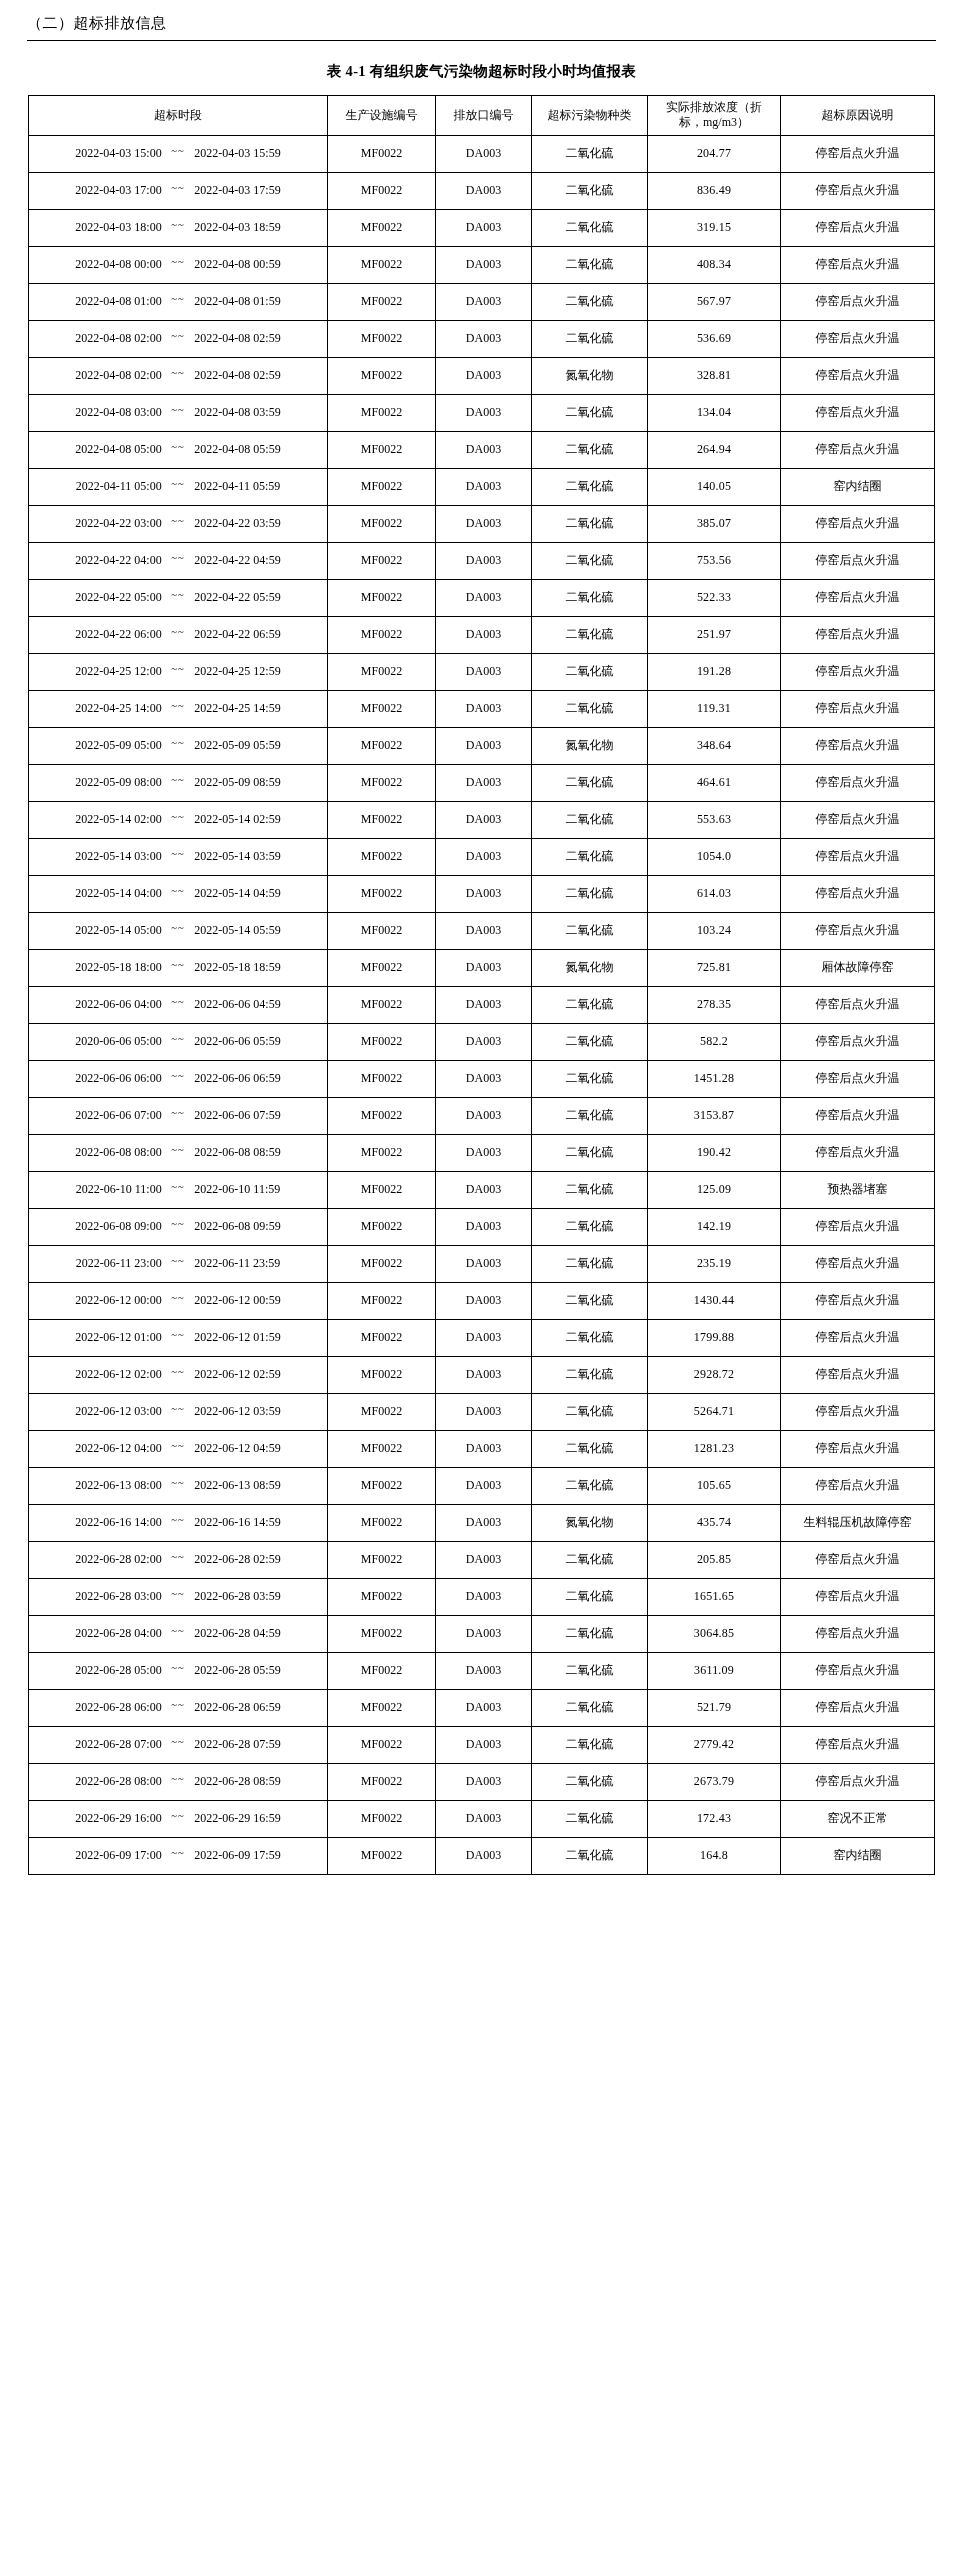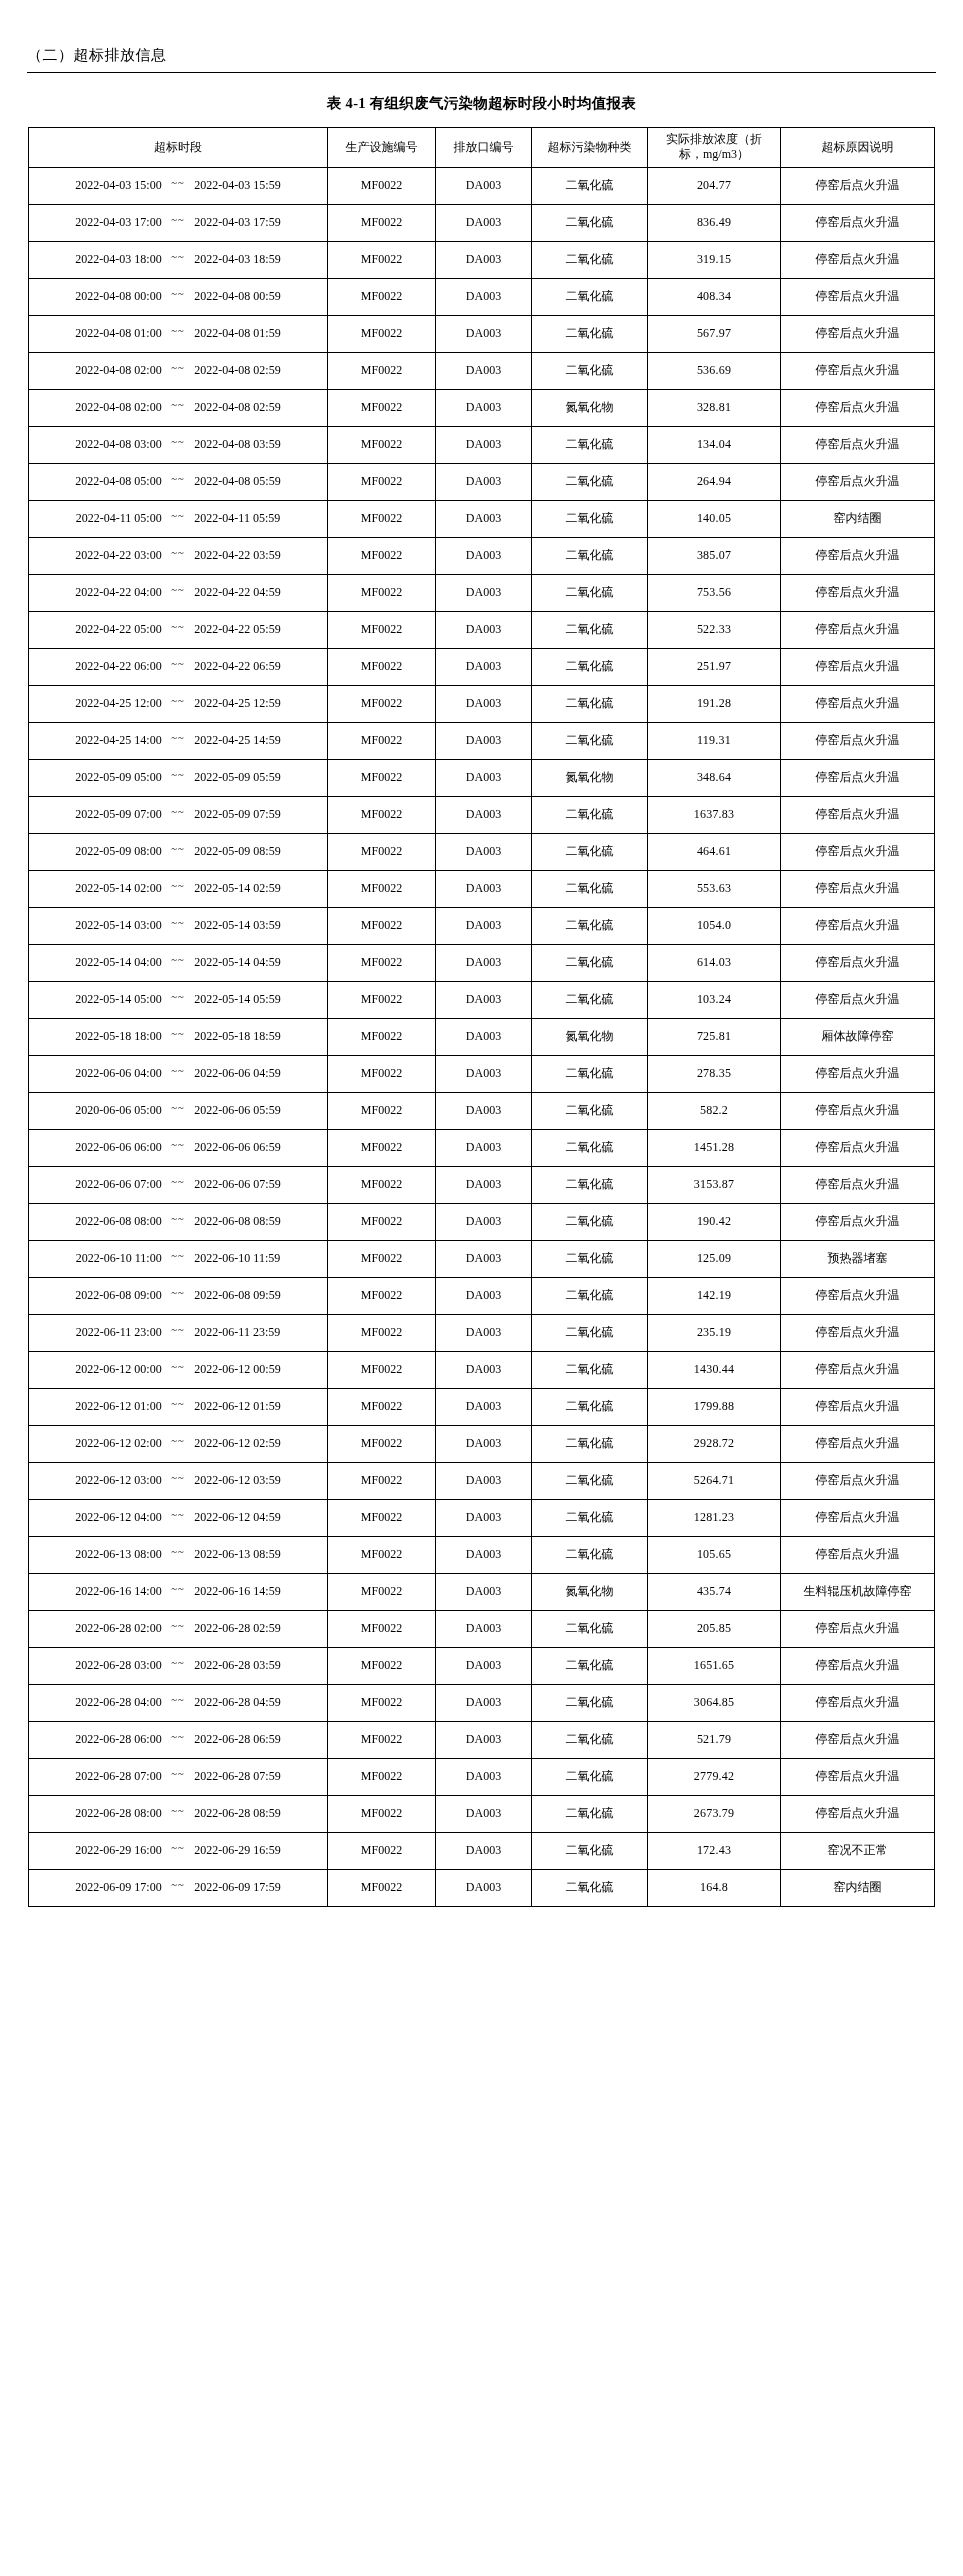--- a/index.html
+++ b/index.html
@@ -9,21 +9,20 @@
   }
   body {
     width: 963px;
     font-family: "Liberation Serif", "DejaVu Serif", serif;
     color: #000000;
   }
   .page {
     width: 963px;
     box-sizing: border-box;
     padding: 7.7px 27px 13.5px 27px;
-    margin-top: 32px;
   }
   .section-heading {
     font-size: 15px;
     line-height: 1.4;
     margin: 5.8px 0 0 0;
     letter-spacing: 0.5px;
   }
   .rule {
     border: none;
     border-top: 1px solid #000;
@@ -371,34 +370,20 @@
           </td>
           <td class="cell-pad">MF0022</td>
           <td class="cell-pad">DA003</td>
           <td class="cell-pad">氮氧化物</td>
           <td class="cell-pad num">348.64</td>
           <td class="cell-pad reason">停窑后点火升温</td>
         </tr>
         <tr>
           <td>
             <div class="period-cell">
-              <span class="period-start">2022-05-09 07:00</span>
-              <span class="period-sep">~~</span>
-              <span class="period-end">2022-05-09 07:59</span>
-            </div>
-          </td>
-          <td class="cell-pad">MF0022</td>
-          <td class="cell-pad">DA003</td>
-          <td class="cell-pad">二氧化硫</td>
-          <td class="cell-pad num">1637.83</td>
-          <td class="cell-pad reason">停窑后点火升温</td>
-        </tr>
-        <tr>
-          <td>
-            <div class="period-cell">
               <span class="period-start">2022-05-09 08:00</span>
               <span class="period-sep">~~</span>
               <span class="period-end">2022-05-09 08:59</span>
             </div>
           </td>
           <td class="cell-pad">MF0022</td>
           <td class="cell-pad">DA003</td>
           <td class="cell-pad">二氧化硫</td>
           <td class="cell-pad num">464.61</td>
           <td class="cell-pad reason">停窑后点火升温</td>
@@ -716,20 +701,34 @@
             <div class="period-cell">
               <span class="period-start">2022-06-28 04:00</span>
               <span class="period-sep">~~</span>
               <span class="period-end">2022-06-28 04:59</span>
             </div>
           </td>
           <td class="cell-pad">MF0022</td>
           <td class="cell-pad">DA003</td>
           <td class="cell-pad">二氧化硫</td>
           <td class="cell-pad num">3064.85</td>
+          <td class="cell-pad reason">停窑后点火升温</td>
+        </tr>
+        <tr>
+          <td>
+            <div class="period-cell">
+              <span class="period-start">2022-06-28 05:00</span>
+              <span class="period-sep">~~</span>
+              <span class="period-end">2022-06-28 05:59</span>
+            </div>
+          </td>
+          <td class="cell-pad">MF0022</td>
+          <td class="cell-pad">DA003</td>
+          <td class="cell-pad">二氧化硫</td>
+          <td class="cell-pad num">3611.09</td>
           <td class="cell-pad reason">停窑后点火升温</td>
         </tr>
         <tr>
           <td>
             <div class="period-cell">
               <span class="period-start">2022-06-28 06:00</span>
               <span class="period-sep">~~</span>
               <span class="period-end">2022-06-28 06:59</span>
             </div>
           </td>

